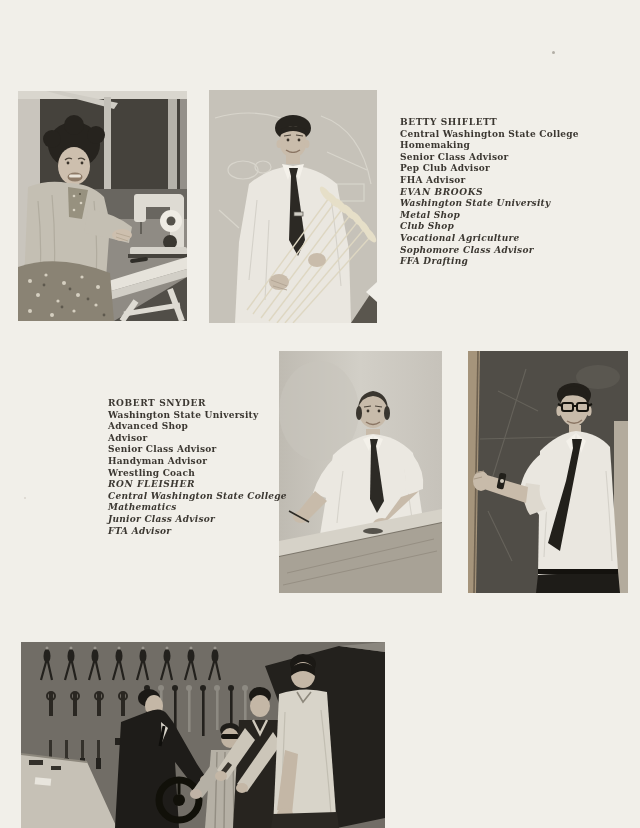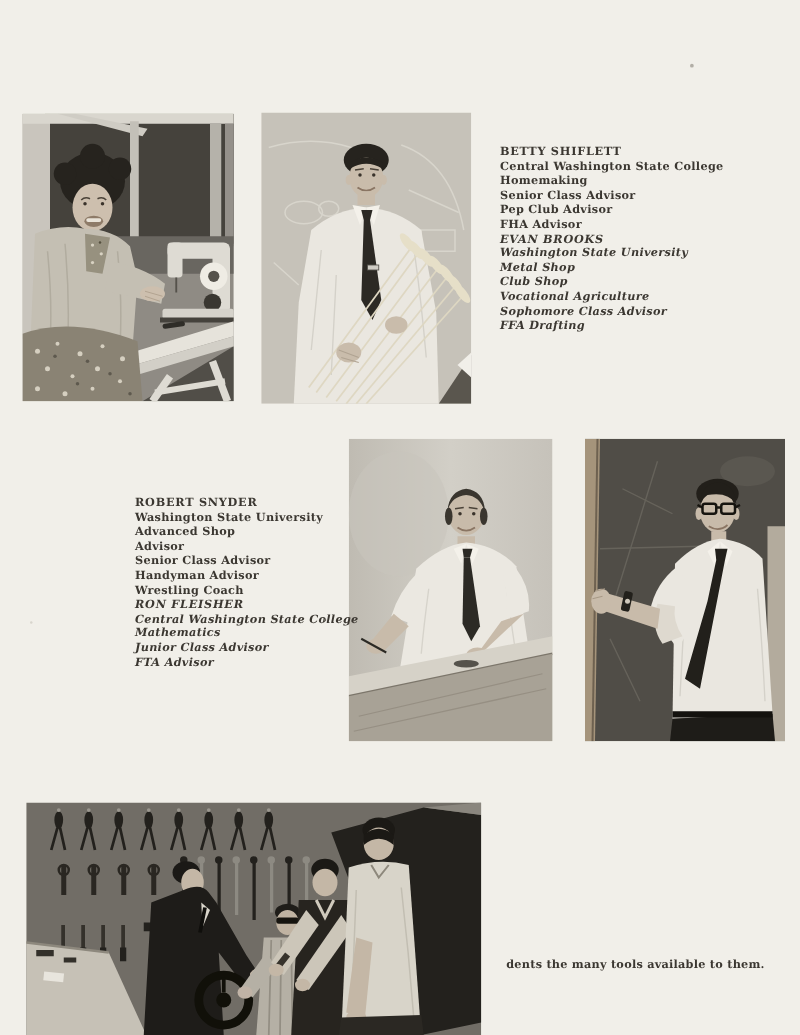--- a/index.html
+++ b/index.html
@@ -434,20 +434,19 @@
     <div class="tblock">
       <div class="tname">RON FLEISHER</div>
       <div class="tline">Central Washington State College</div>
       <div class="tline">Mathematics</div>
       <div class="tline">Junior Class Advisor</div>
       <div class="tline">FTA Advisor</div>
     </div>
   </div>
 
   <div class="caption">
-    <div>dents the many tools available to them.</div>
   </div>
 
   <div class="speck speck1"></div>
   <div class="speck speck2"></div>
   <div class="speck speck3"></div>
 
 </div>
 
 </body></html>

